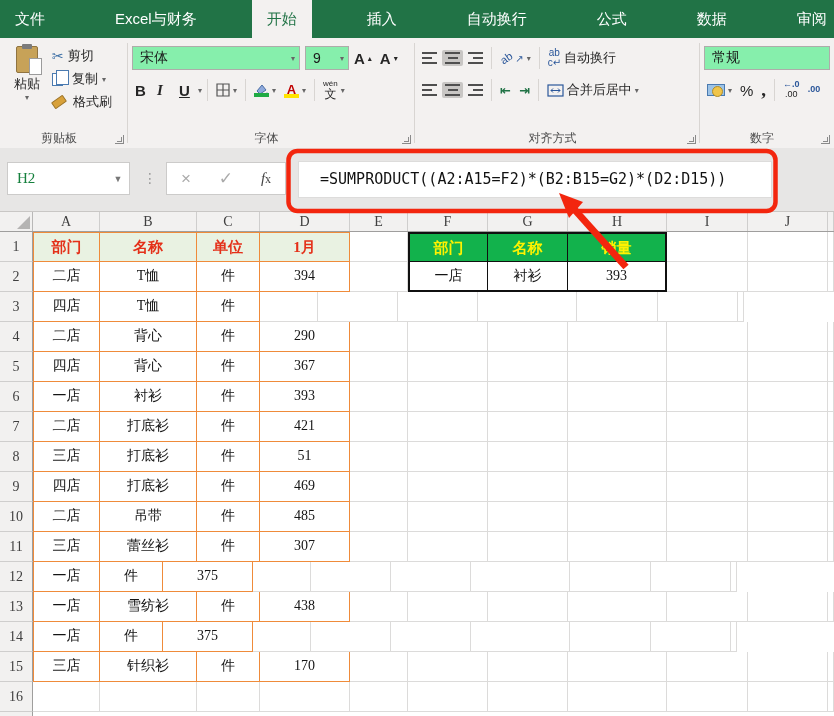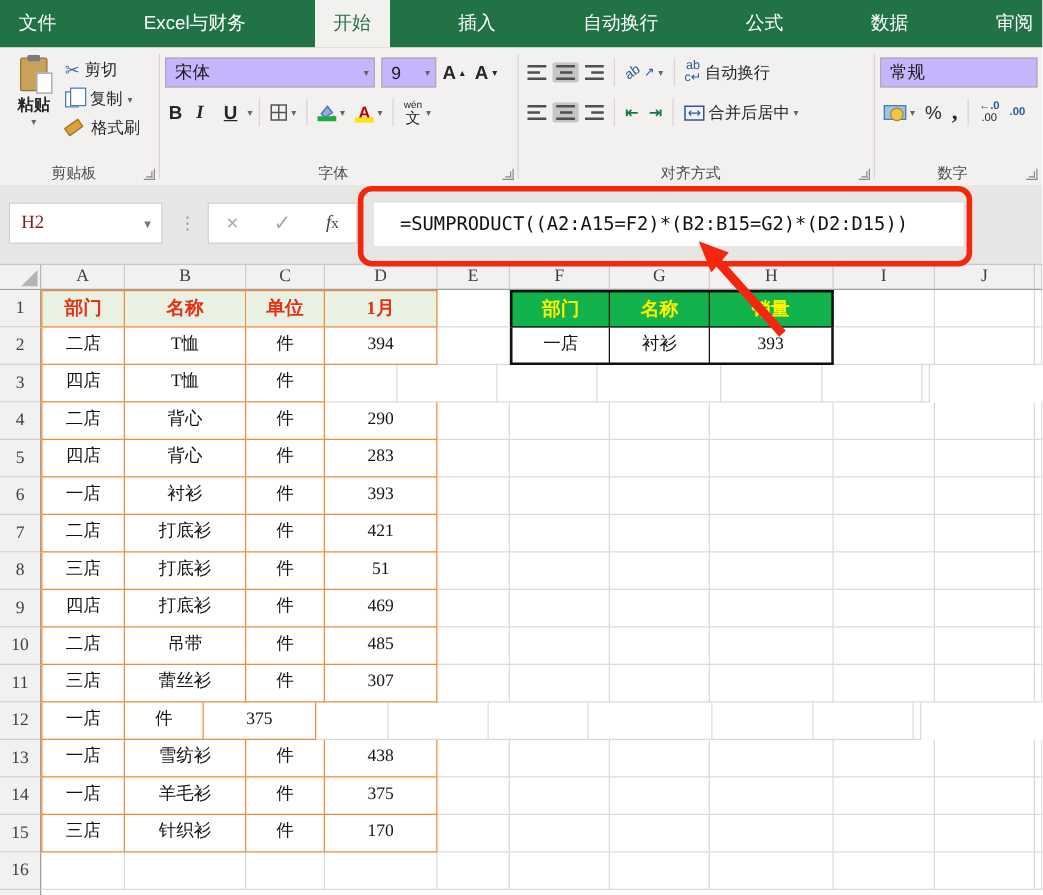--- a/index.html
+++ b/index.html
@@ -28,38 +28,38 @@
   .rrow { display:flex; align-items:center; height:28px; padding:0 4px; gap:2px; }
   .rbtn { display:flex; align-items:center; gap:3px; padding:2px 3px; font-size:13px; color:#262626;
     border-radius:2px; white-space:nowrap; }
   .rbtn.sel { background:#c8c6c4; }
   .ddn { font-size:8px; color:#666; }
   .vsep { width:1px; height:22px; background:#d8d5d2; margin:0 3px; }
 
   
   #grp-clipboard { width:128px; }
   .pastebig { display:flex; flex-direction:column; align-items:center; width:46px; margin-left:4px;
-    padding-top:2px; font-size:13px; color:#262626;font-weight:bold; }
+    padding-top:2px; font-size:13px; color:#262626; }
   .clipicon { position:relative; width:22px; height:27px; background:#c7a258; border:1px solid #8f7340;
     border-radius:2px; margin-bottom:2px; }
   .clipicon .cliptop { position:absolute; top:-3px; left:5px; width:10px; height:5px; background:#7b7b7b; border-radius:1px; }
   .clipicon .clippage { position:absolute; right:-5px; bottom:-3px; width:13px; height:17px;
     background:#fff; border:1px solid #9b9b9b; }
   .smallcol { display:flex; flex-direction:column; justify-content:flex-start; gap:1px; padding-top:1px; }
   .smallbtn { display:flex; align-items:center; gap:4px; font-size:13px; color:#262626; height:22px; padding:0 2px; }
   .icut { color:#3b6ea5; font-size:14px; }
   .icopy { position:relative; width:11px; height:13px; border:1px solid #4a7ab0; background:#fff; }
   .icopy::after { content:""; position:absolute; left:3px; top:-4px; width:11px; height:13px;
     border:1px solid #4a7ab0; background:#fff; }
   .ibrush { width:14px; height:8px; background:#d8a13a; border:1px solid #9c7428;
     transform:rotate(-35deg); border-radius:1px; }
 
   
   #grp-font { width:287px; }
-  .combo { display:flex; align-items:center; justify-content:space-between; background:#c4b5fd;
+  .combo { display:flex; align-items:center; justify-content:space-between; background:#86efac;
     border:1px solid #aeacaa; height:24px; font-size:14px; padding:0 4px 0 7px; color:#1a1a1a; }
   .fontname { width:168px; }
   .fontsize { width:44px; margin-left:3px; }
   .azbtn { font-size:15px; font-weight:bold; color:#262626; padding:0 3px; position:relative; }
   .azbtn .mark { font-size:8px; vertical-align:super; color:#262626; }
   .bi { font-weight:bold; font-size:15px; width:20px; text-align:center; }
   .it { font-style:italic; font-family:"Liberation Serif",serif; }
   .un { text-decoration:underline; }
   .colorbar { display:inline-block; width:15px; height:4px; margin-top:-2px; }
   .stack { display:flex; flex-direction:column; align-items:center; line-height:1; }
@@ -87,21 +87,21 @@
   .pct { font-size:15px; color:#262626; }
   .comma { font-size:19px; font-weight:bold; font-family:"Liberation Serif",serif; color:#262626; }
   .decico { font-size:9px; color:#262626; line-height:1.1; text-align:center; }
   .decico b { color:#2b579a; }
 
   
   #fbar { position:absolute; top:148px; left:0; width:834px; height:64px; background:#e7e6e5;
     border-bottom:1px solid #c9c7c5; }
   #namebox { position:absolute; left:7px; top:14px; width:123px; height:33px; background:#fff;
     border:1px solid #cccbca; display:flex; align-items:center; }
-  #namebox .nbtext { flex:1; padding-left:9px; font-size:15px; color:#7f1d1d;
+  #namebox .nbtext { flex:1; padding-left:9px; font-size:15px; color:#15803d;
     font-family:"Liberation Serif",serif; }
   #namebox .nbarrow { width:22px; text-align:center; color:#777; font-size:9px; }
   .grip { position:absolute; left:143px; top:22px; color:#9a9a9a; font-size:14px; letter-spacing:0; }
   #fxbox { position:absolute; left:166px; top:14px; width:120px; height:33px; background:#fff;
     border:1px solid #cccbca; display:flex; align-items:center; justify-content:space-around; }
   .fxcancel, .fxenter { color:#ababab; font-size:17px; }
   .fxlbl { color:#444; font-size:15px; font-family:"Liberation Serif",serif; }
   .fxlbl i { font-style:italic; }
   #finput { position:absolute; left:298px; top:13px; width:474px; height:37px; background:#fff;
     border:1px solid #dddcdb; line-height:35px; padding-left:21px;
@@ -451,21 +451,21 @@
         <div class="cell" style="width: 99px;"></div>
         <div class="cell" style="width: 81px;"></div>
         <div class="cell" style="width: 80px;"></div>
         <div class="cell" style="width: 6px;"></div>
       </div>
       <div class="grow">
         <div class="rowhdr">5</div>
         <div class="cell t1 el" style="width: 67px;">四店</div>
         <div class="cell t1" style="width: 97px;">背心</div>
         <div class="cell t1" style="width: 63px;">件</div>
-        <div class="cell t1" style="width: 90px;">283</div>
+        <div class="cell t1" style="width: 90px;">367</div>
         <div class="cell" style="width: 58px;"></div>
         <div class="cell" style="width: 80px;"></div>
         <div class="cell" style="width: 80px;"></div>
         <div class="cell" style="width: 99px;"></div>
         <div class="cell" style="width: 81px;"></div>
         <div class="cell" style="width: 80px;"></div>
         <div class="cell" style="width: 6px;"></div>
       </div>
       <div class="grow">
         <div class="rowhdr">6</div>
@@ -574,21 +574,20 @@
         <div class="cell" style="width: 80px;"></div>
         <div class="cell" style="width: 80px;"></div>
         <div class="cell" style="width: 99px;"></div>
         <div class="cell" style="width: 81px;"></div>
         <div class="cell" style="width: 80px;"></div>
         <div class="cell" style="width: 6px;"></div>
       </div>
       <div class="grow">
         <div class="rowhdr">14</div>
         <div class="cell t1 el" style="width: 67px;">一店</div>
-        <div class="cell t1" style="width: 97px;">羊毛衫</div>
         <div class="cell t1" style="width: 63px;">件</div>
         <div class="cell t1" style="width: 90px;">375</div>
         <div class="cell" style="width: 58px;"></div>
         <div class="cell" style="width: 80px;"></div>
         <div class="cell" style="width: 80px;"></div>
         <div class="cell" style="width: 99px;"></div>
         <div class="cell" style="width: 81px;"></div>
         <div class="cell" style="width: 80px;"></div>
         <div class="cell" style="width: 6px;"></div>
       </div>

